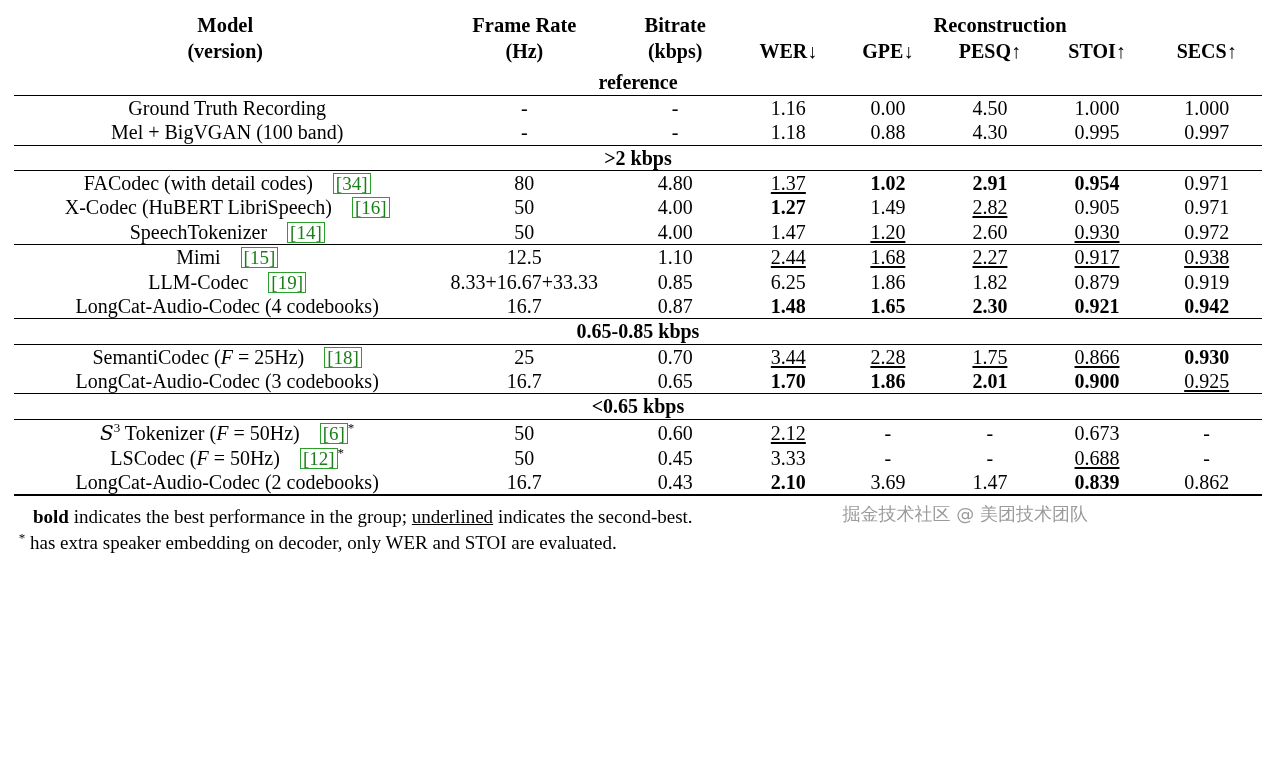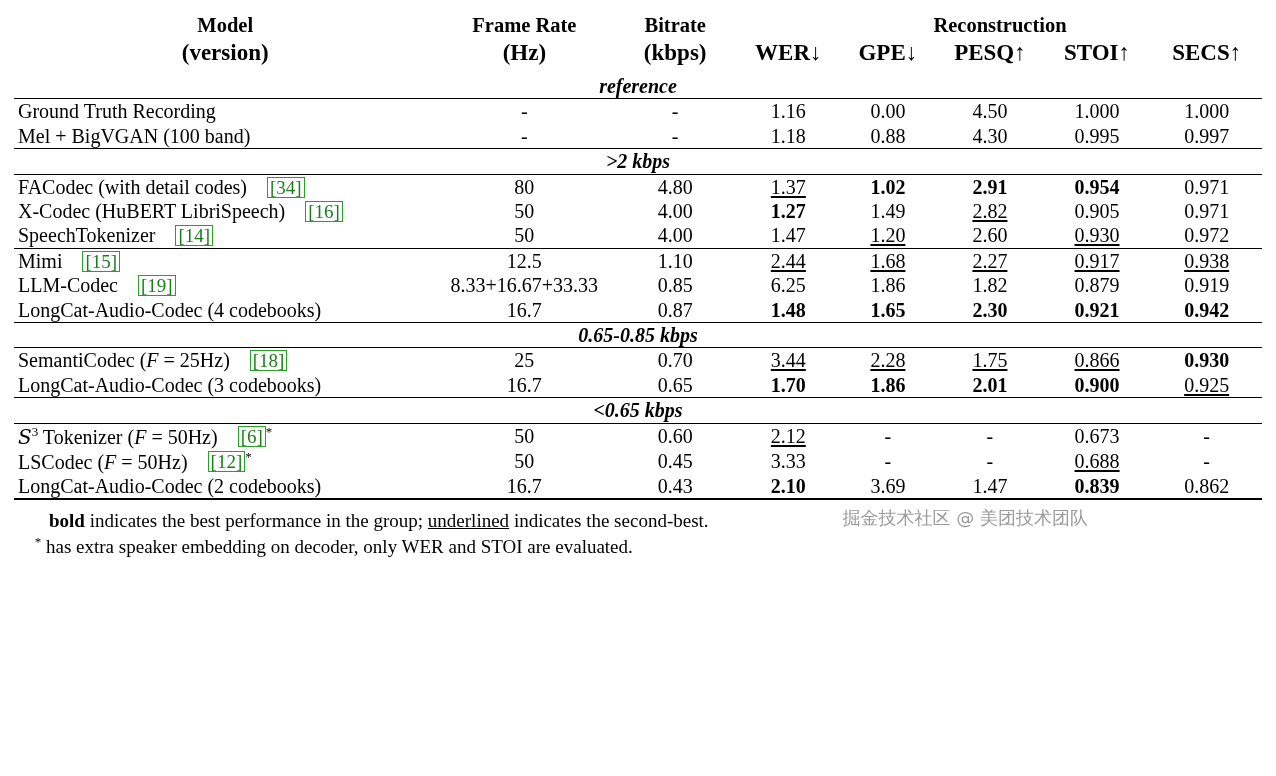--- a/index.html
+++ b/index.html
@@ -38,48 +38,47 @@
     font-weight: bold;
     text-align: center;
     padding-top: 7px;
     padding-bottom: 1px;
     font-size: 20.5px;
   }
   tr.hdr2 th {
     font-weight: bold;
     text-align: center;
     padding-bottom: 7px;
-    font-size: 23px;
+    font-size: 20px;
   }
   th.left, td.left { text-align: left; }
   th.ctr, td.ctr { text-align: center; }
 
   .col-model  { width: 420px; }
   .col-fr     { width: 175px; }
   .col-br     { width: 125px; }
   .col-wer    { width: 100px; }
   .col-gpe    { width: 98px; }
   .col-pesq   { width: 105px; }
   .col-stoi   { width: 108px; }
   .col-secs   { width: 110px; }
 
   .grouphdr td {
     text-align: center;
     font-weight: bold;
     padding-top: 7px;
     padding-bottom: 7px;
     font-size: 20px;
-    font-style: italic;
   }
   .datarow td {
     padding-top: 2px;
     padding-bottom: 2px;
     font-size: 20px;
   }
-  .datarow td.left { padding-left: 4px; }
+  .datarow td.left { padding-left: 4px; text-align: center; }
   .spacer-top td { padding-top: 5px; }
   .spacer-bot td { padding-bottom: 5px; }
 
   b.bold { font-weight: bold; }
   u.ul { text-decoration: underline; text-underline-offset: 2px; }
 
   .cite {
     color: #1a7f1a;
     border: 1px solid #2aa02a;
     padding: 0 2px;
@@ -90,21 +89,20 @@
   }
   .sup { font-size: 13px; vertical-align: super; }
   .mathit { font-style: italic; font-family: "Liberation Serif", serif; }
   .calS { font-style: italic; font-family: "DejaVu Serif", serif; }
 
   .notes {
     margin-top: 8px;
     font-size: 19px;
     line-height: 1.32;
     position: relative;
-    margin-left: 16px;
   }
   .notes .line2 { padding-left: 0; }
   .watermark {
     position: absolute;
     right: 16px;
     bottom: 30px;
     color: #9b9b9b;
     font-size: 18px;
     font-family: "DejaVu Sans", sans-serif;
     white-space: nowrap;

